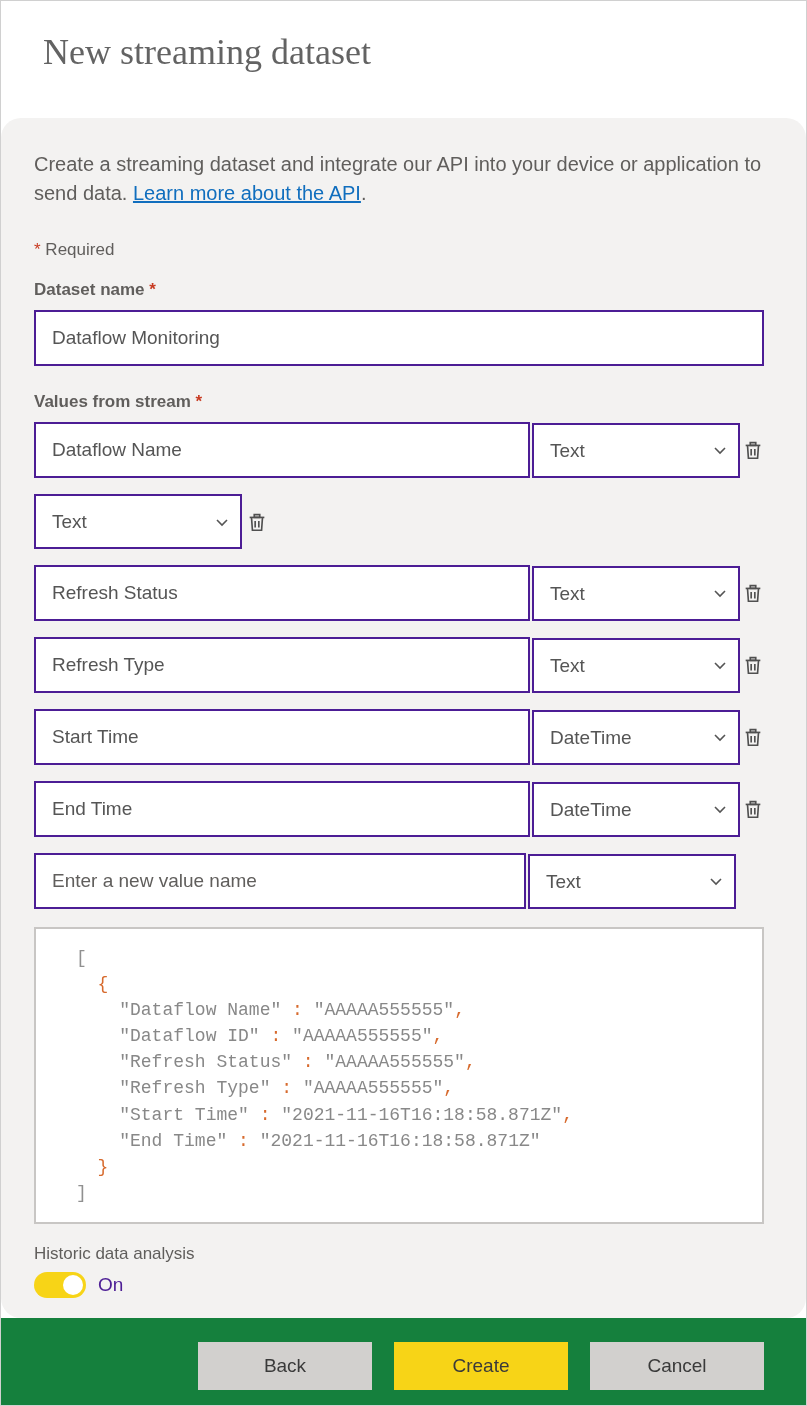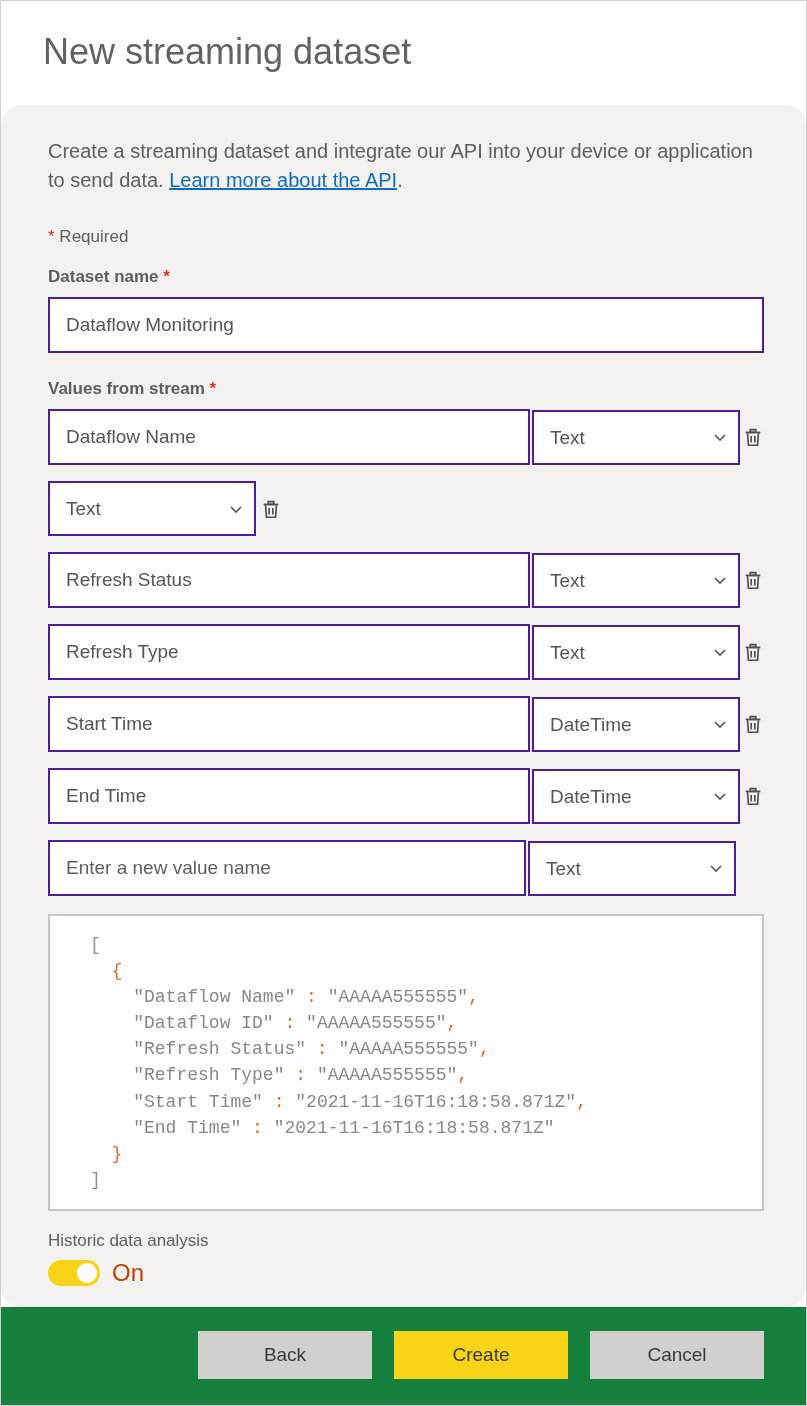--- a/index.html
+++ b/index.html
@@ -5,31 +5,32 @@
 * { box-sizing: border-box; margin: 0; padding: 0; }
 body {
   font-family: "Segoe UI", -apple-system, sans-serif;
   background: #fff;
   width: 807px;
   height: 1406px;
   border: 1.5px solid #d0d0d0;
   color: #605e5c;
 }
 .header {
-  padding: 30px 42px 32px 42px;
-  background: #fff;
+  padding: 30px 42px 45px 42px;
+  background: #fff;
+  font-family: Liberation Serif, serif;
 }
 .title {
   font-size: 36px;
   font-weight: 400;
   color: #636363;
 }
 .body {
   background: #f3f2f1;
-  padding: 32px 42px 20px 47px;
+  padding: 32px 42px 20px 33px;
   border-radius: 20px;
 }
 .intro {
   font-size: 20px;
   color: #605e5c;
   line-height: 1.45;
   margin-bottom: 32px;
 }
 .intro a {
   color: #106ebe;
@@ -118,21 +119,21 @@
   position: relative;
   cursor: pointer;
 }
 .toggle .knob {
   position: absolute;
   right: 3px; top: 3px;
   width: 20px; height: 20px;
   border-radius: 50%;
   background: #fff;
 }
-.toggle-label { font-size: 24px; color: #c2410c; text-align: right; }
+.toggle-label { font-size: 19px; color: #4c1d95; text-align: right; }
 .footer {
   background: #15803d;
   padding: 24px 42px 28px 42px;
   display: flex; gap: 22px; justify-content: flex-end;
 }
 .btn {
   width: 174px;
   padding: 13px 0;
   font-size: 19px;
   border: none;

